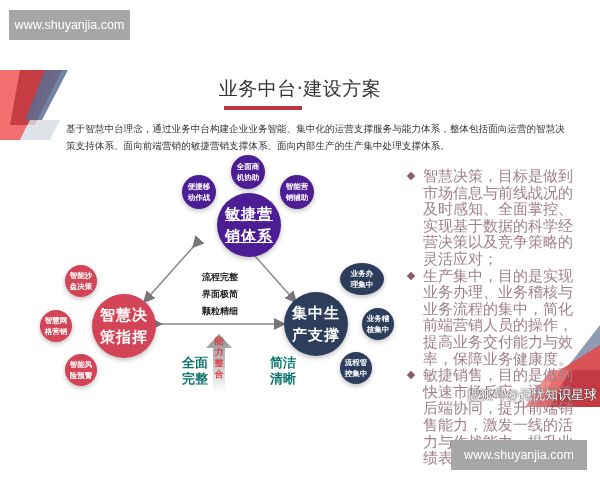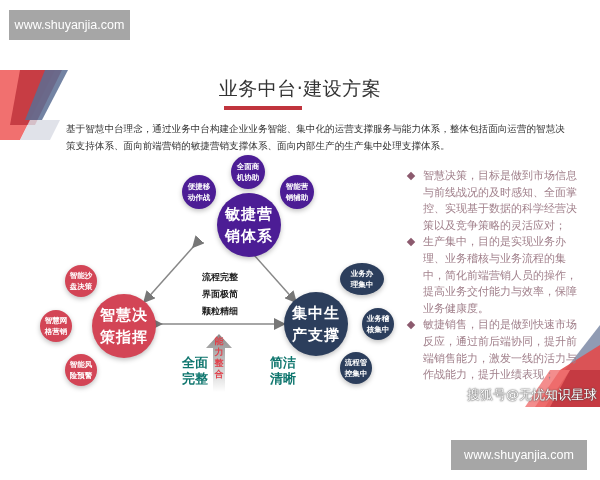--- a/index.html
+++ b/index.html
@@ -19,21 +19,21 @@
   .green { background:#4c1d95;margin-left:28px; }
   .red { background:#d34556; }
   .navy { background:#2c3e5c; }
   .big { font-size:15px; line-height:22px; font-weight:bold; letter-spacing:1px; }
   .small { font-size:7.5px; line-height:11px; font-weight:bold; }
   .center-list { position:absolute; left:192px; top:269px; width:56px; text-align:center; font-size:9px;
                  line-height:17px; font-weight:bold; color:#222; }
   .side-label { position:absolute; font-size:13px; line-height:16px; font-weight:bold; color:#0f766e; }
   .arrow-label { position:absolute; left:213px; top:336px; width:12px; font-size:9px; line-height:11px;
                  color:#e0414b; font-weight:bold; text-align:center; }
-  .bullets { position:absolute; left:405px; top:168px; width:182px; font-size:11px; line-height:16.6px; color:#a07f8a; }
+  .bullets { position:absolute; left:405px; top:168px; width:182px; font-size:15px; line-height:16.6px; color:#a07f8a; }
   .bullet { position:relative; padding-left:18px; }
   .bullet .dia { position:absolute; left:3px; top:5px; width:6px; height:6px; background:#8c5a6e; transform:rotate(45deg); }
   .credit { position:absolute; left:467px; top:386px; font-size:13px; color:#fff; text-shadow:0 0 2px #555, 0 0 1px #333; }
 </style>
 </head>
 <body>
 
 <div class="wm wm-top">www.shuyanjia.com</div>
 
 <svg class="deco" style="left:0;top:70px" width="80" height="70" viewBox="0 0 80 70">
@@ -83,21 +83,21 @@
       <div>便捷移</div>
       <div>动作战</div>
     </div>
 </div>
 <div class="circle green small" style="left:252px;top:175px;width:34px;height:34px;">
   <div>
       <div>智能营</div>
       <div>销辅助</div>
     </div>
 </div>
-<div class="circle green big" style="left:189px;top:193px;width:64px;height:64px;">
+<div class="circle green big" style="left:189px;top:193px;width:64px;height:64px;text-decoration:underline;">
   <div>
       <div>敏捷营</div>
       <div>销体系</div>
     </div>
 </div>
 
 <div class="circle red small" style="left:65px;top:265px;width:32px;height:32px;">
   <div>
       <div>智能沙</div>
       <div>盘决策</div>

